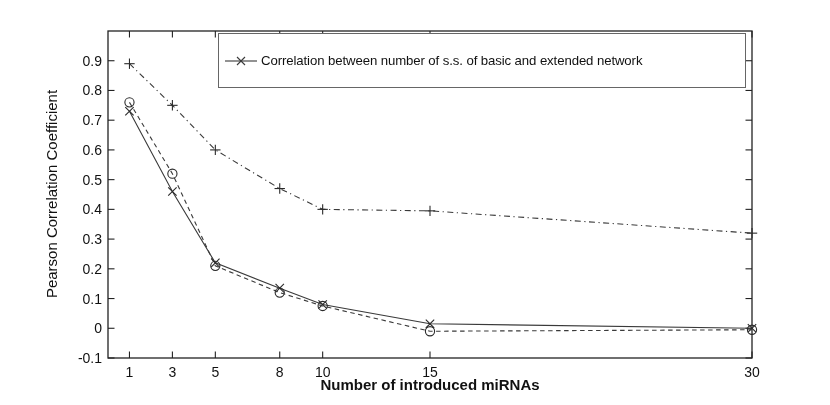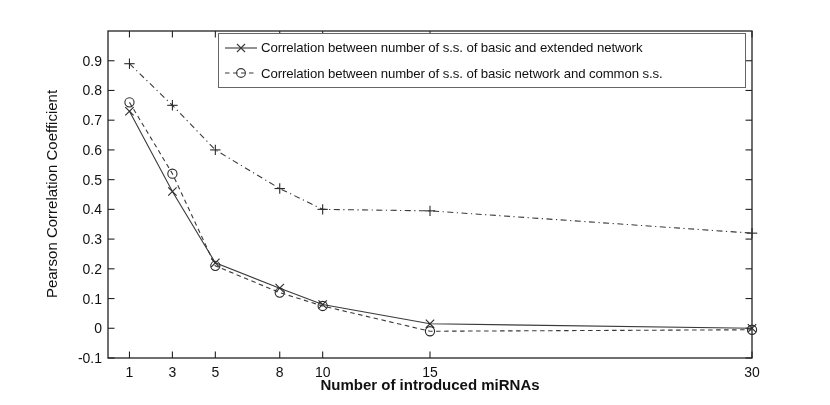--- a/index.html
+++ b/index.html
@@ -170,26 +170,15 @@
           <svg width="34" height="14">
             <g stroke="#3a3a3a" fill="none" stroke-width="1.1">
               <line x1="1" y1="7" x2="33" y2="7"></line>
               <line x1="13" y1="3" x2="21" y2="11"></line>
               <line x1="13" y1="11" x2="21" y2="3"></line>
             </g>
           </svg>
         </span>
       <span class="legend-label">Correlation between number of s.s. of basic and extended network</span>
     </div>
-    <div class="legend-row">
-      <span class="legend-sample">
-          <svg width="34" height="14">
-            <g stroke="#3a3a3a" fill="none" stroke-width="1.1">
-              <line x1="1" y1="7" x2="33" y2="7" stroke-dasharray="4.5 3.5"></line>
-              <circle cx="17" cy="7" r="4.4" fill="none"></circle>
-            </g>
-          </svg>
-        </span>
-      <span class="legend-label">Correlation between number of s.s. of basic network and common s.s.</span>
-    </div>
   </div>
 
 </div>
 
 </body></html>

